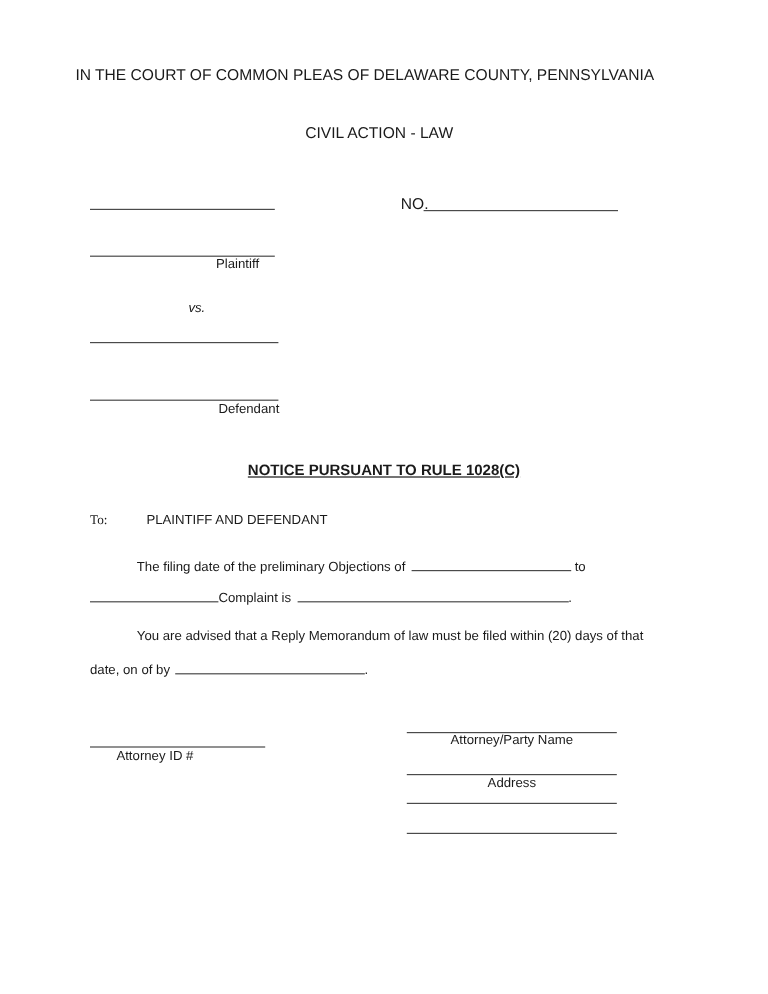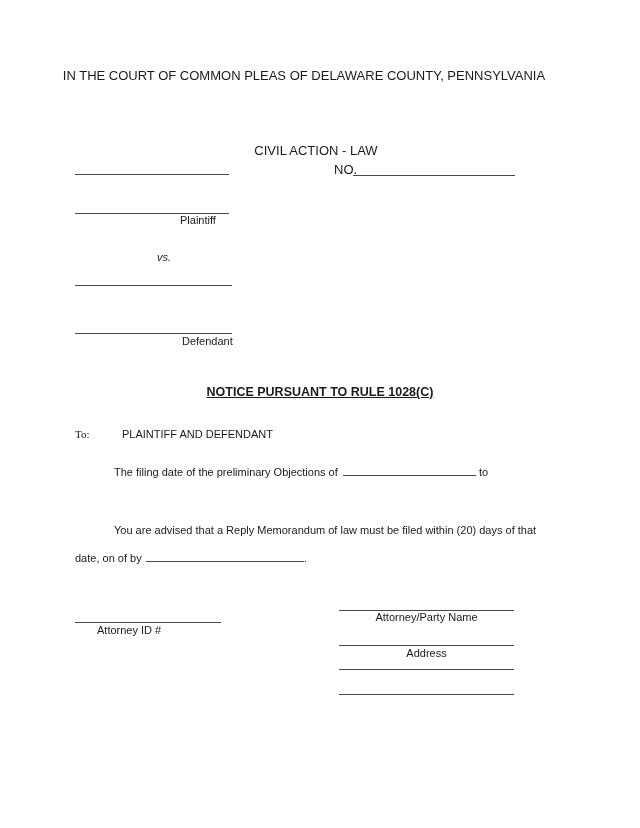--- a/index.html
+++ b/index.html
@@ -40,22 +40,22 @@
       font-weight: bold;
       text-decoration: underline;
       font-size: 12.5px;
     }
   </style>
 </head>
 <body>
 
 <div class="page">
 
-  <div class="abs t13 center-text" style="left:0; width:608px; top:68px;">IN THE COURT OF COMMON PLEAS OF DELAWARE COUNTY, PENNSYLVANIA</div>
-  <div class="abs t13 center-text" style="left:0; width:632px; top:103px;margin-top:40px;">CIVIL ACTION - LAW</div>
+  <div class="abs t13 center-text" style="left:0; width:608px; top:55px;">IN THE COURT OF COMMON PLEAS OF DELAWARE COUNTY, PENNSYLVANIA</div>
+  <div class="abs t13 center-text" style="left:0; width:632px; top:103px;">CIVIL ACTION - LAW</div>
 
   <div class="rule" style="left:75px; width:154px; top:174px;"></div>
   <div class="rule" style="left:75px; width:154px; top:213px;"></div>
   <div class="abs t11" style="left:180px; top:214px;">Plaintiff</div>
 
   <div class="abs t13" style="left:334px; top:162px;">NO.</div>
   <div class="rule" style="left:353px; width:162px; top:175px;"></div>
 
   <div class="abs t11" style="left:157px; top:251px;font-style:italic;">vs.</div>
 
@@ -67,20 +67,24 @@
 
   <div class="abs t11" style="left:75px; top:428px;font-family:Liberation Serif, serif;">To:</div>
   <div class="abs t11" style="left:112px; top:428px;padding-left:10px;">PLAINTIFF AND DEFENDANT</div>
 
   <div class="abs t11" style="left:114px; top:464px;">
     <span>The filing date of the preliminary Objections of</span>
     <span class="blank" style="width:133px; margin-left:2px;"></span>
     <span>to</span>
   </div>
 
+  <div class="abs t11" style="left:75px; top:490px;">
+    <span class="blank" style="width:107px;"></span><span>Complaint is</span>
+    <span class="blank" style="width:226px; margin-left:2px;"></span><span>.</span>
+  </div>
 
   <div class="abs t11" style="left:114px; top:524px;">You are advised that a Reply Memorandum of law must be filed within (20) days of that</div>
 
   <div class="abs t11" style="left:75px; top:550px;">
     <span>date, on of by</span>
     <span class="blank" style="width:158px; margin-left:1px;"></span><span>.</span>
   </div>
 
   <div class="rule" style="left:75px; width:146px; top:622px;"></div>
   <div class="abs t11" style="left:97px; top:624px;">Attorney ID #</div>

